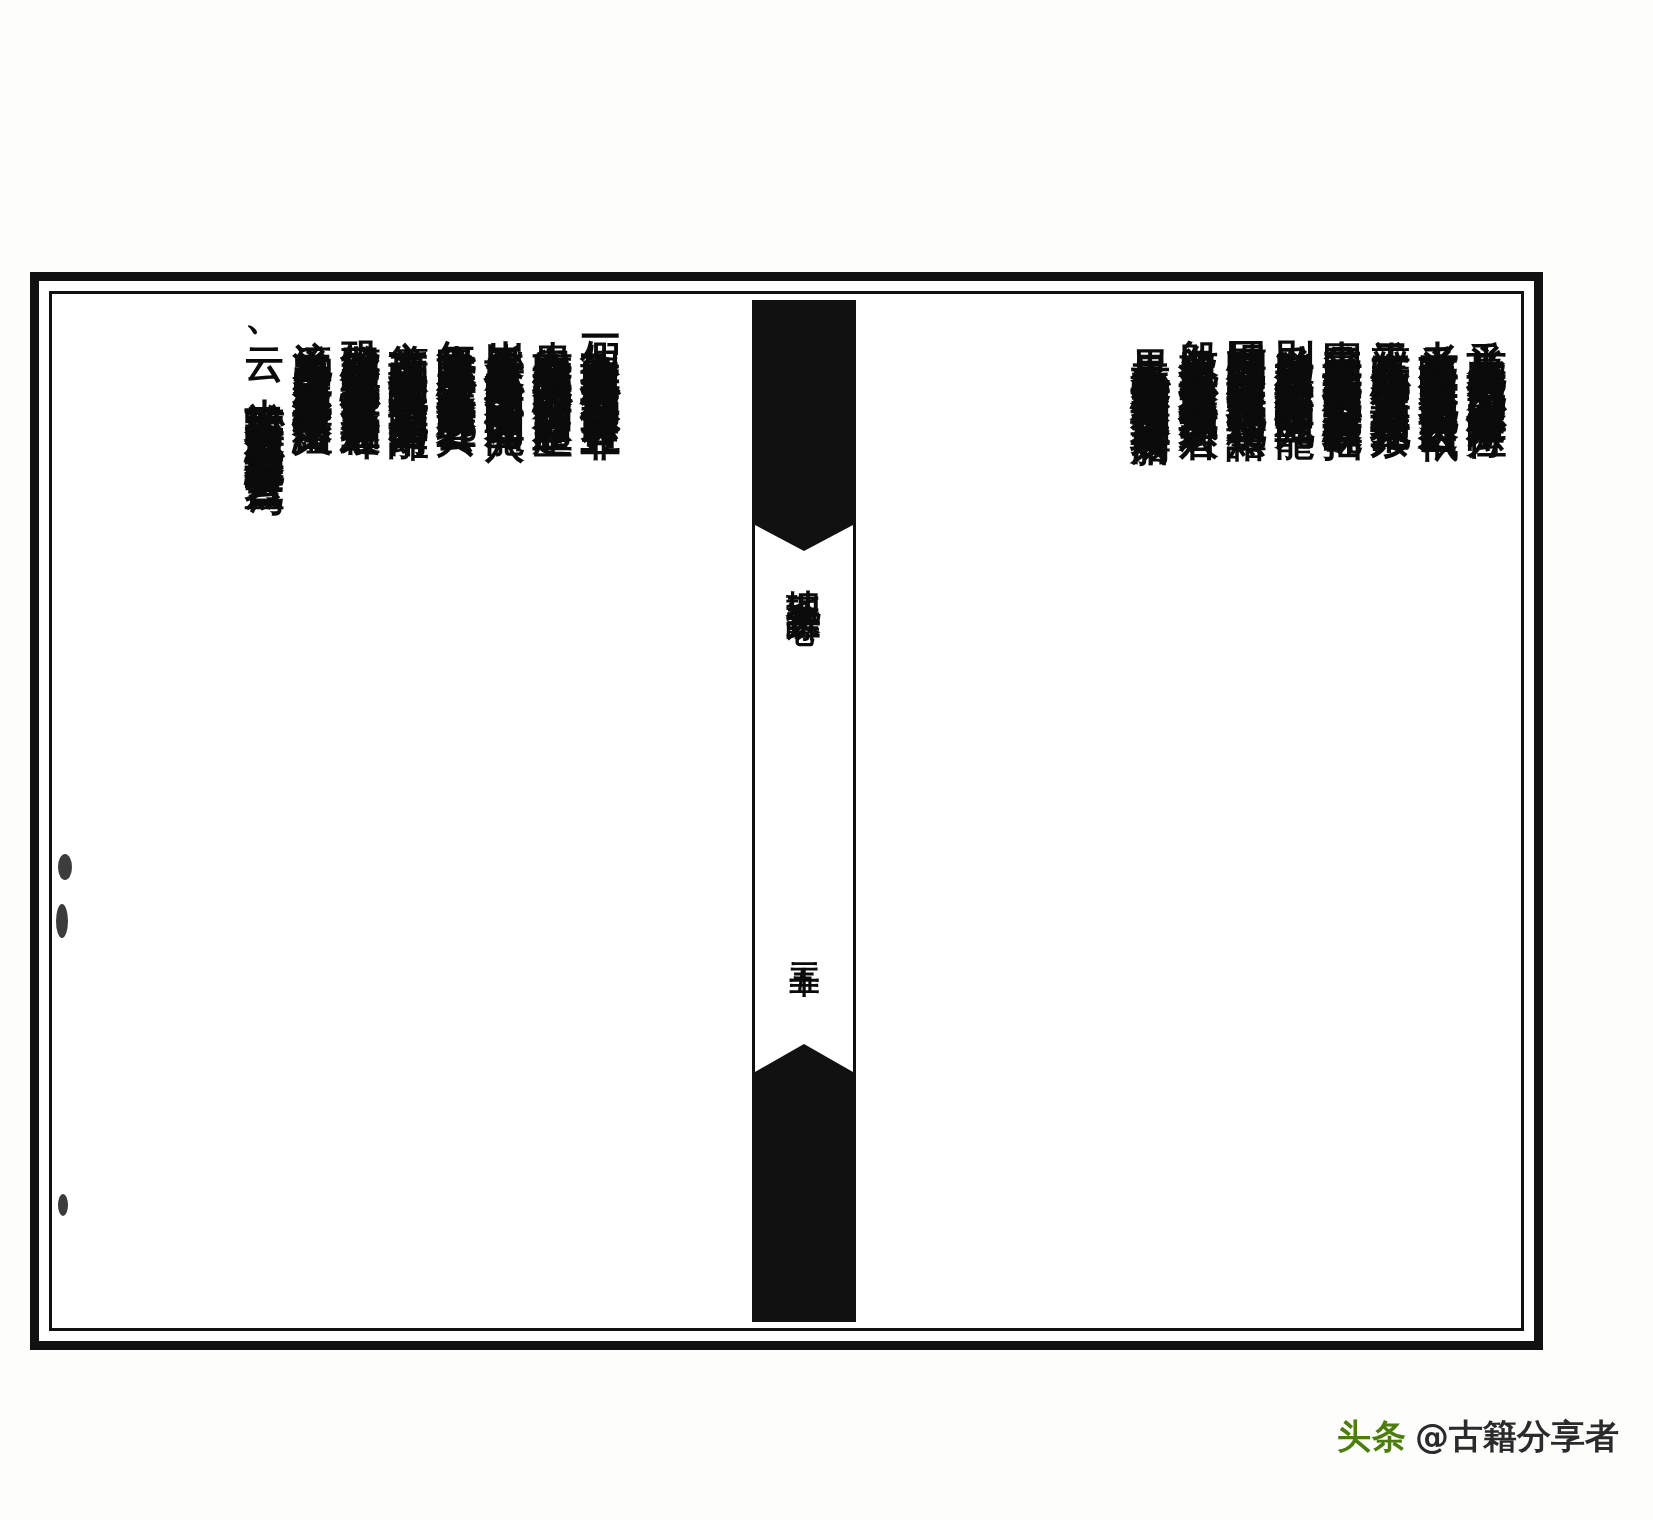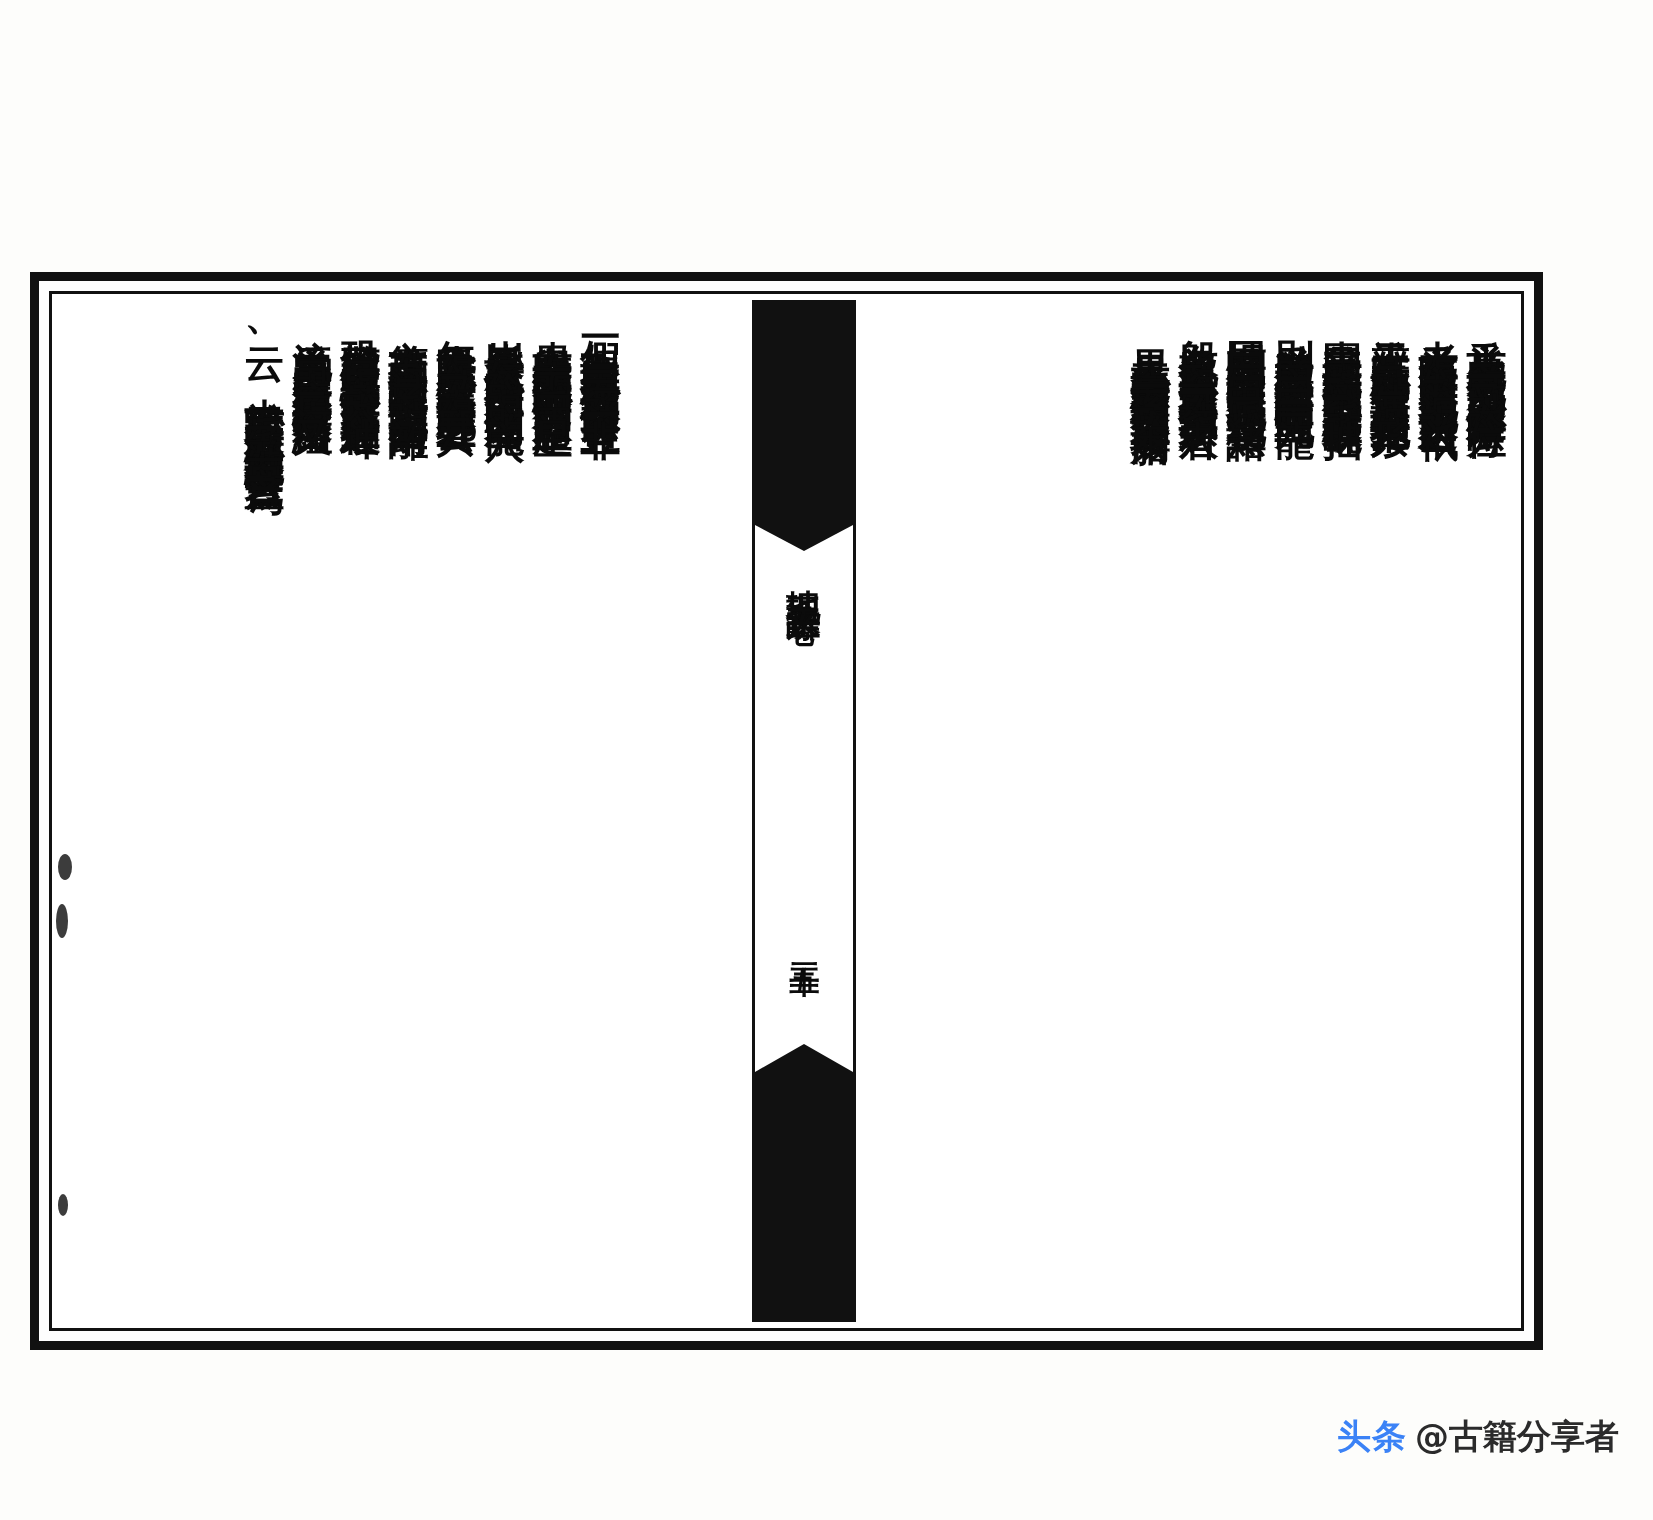--- a/index.html
+++ b/index.html
@@ -176,21 +176,21 @@
     display: flex;
     align-items: center;
     gap: 8px;
     font-family: "DejaVu Sans", sans-serif;
     font-size: 34px;
     font-weight: 700;
     color: #2b2b2b;
     white-space: nowrap;
   }
   #wm-logo {
-    color: #3b82f6;
+    color: #4d7c0f;
     font-size: 34px;
     font-weight: 700;
     letter-spacing: 1px;
   }
 </style>
 </head>
 <body>
 
 <div id="scan-page">
 

